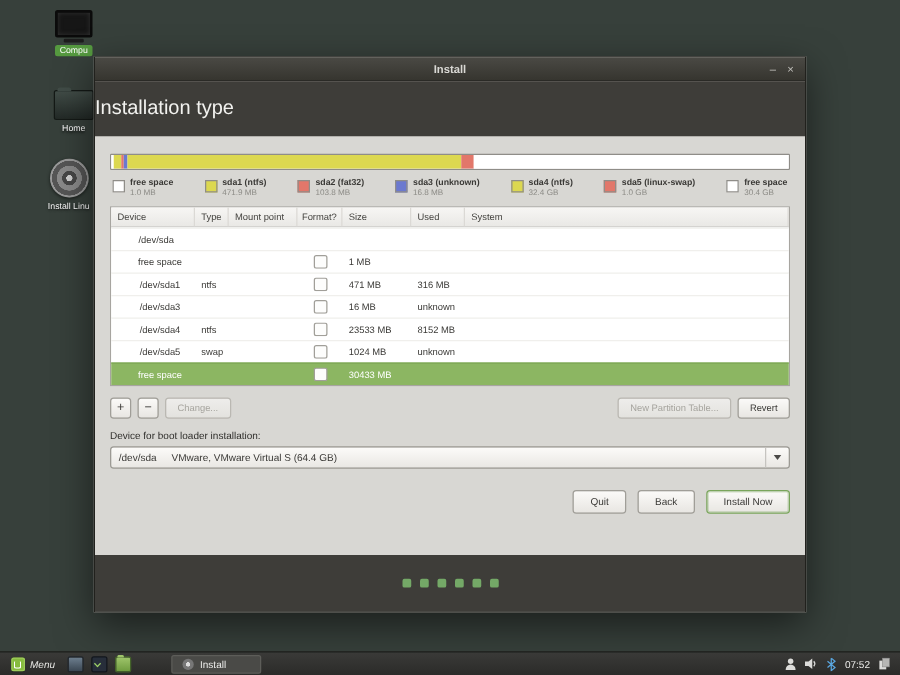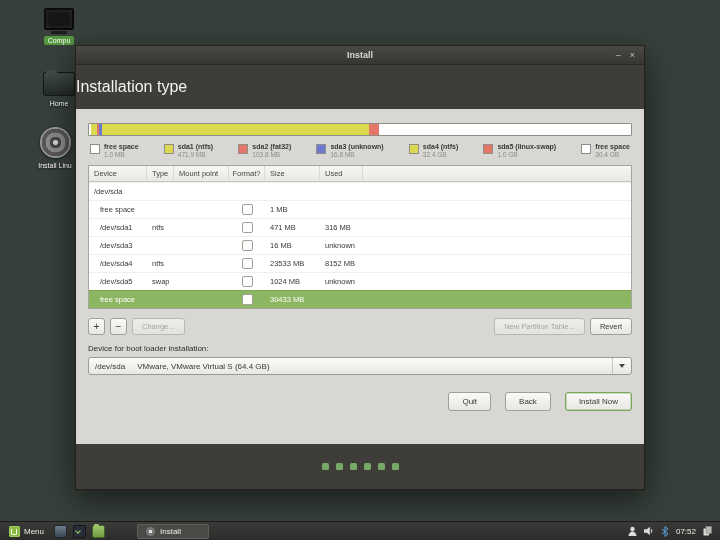--- a/index.html
+++ b/index.html
@@ -40,21 +40,21 @@
   .swatch{width:8px;height:8px;border:1px solid #8f8d88;margin-top:1px;flex:0 0 auto;}
   .llabel{font-size:7px;font-weight:bold;color:#3a3936;white-space:nowrap;}
   .lsize{font-size:6.5px;color:#8c8b86;margin-top:1px;}
   
   .ptable{margin-top:7px;border:1px solid #a7a5a0;background:#fff;}
   .trow{display:flex;align-items:center;height:17px;background:#fff;}
   .trow + .trow{border-top:1px solid #f0efec;}
   .trow.thead{height:15px;background:linear-gradient(#f7f6f4,#e9e8e5);border-bottom:1px solid #c8c6c2;}
   .thead .tc{height:100%;display:flex;align-items:center;color:#454440;border-right:1px solid #dbd9d5;box-sizing:border-box;}
   .tc{padding-left:5px;font-size:7.5px;color:#3a3936;white-space:nowrap;overflow:hidden;box-sizing:border-box;}
-  .c-device{width:58px;flex:0 0 auto;}
+  .c-device{width:67px;flex:0 0 auto;text-align:center;}
   .c-type{width:27px;flex:0 0 auto;}
   .c-mount{width:55px;flex:0 0 auto;}
   .c-format{width:36px;flex:0 0 auto;display:flex;justify-content:center;padding-left:0;}
   .c-size{width:55px;flex:0 0 auto;}
   .c-used{width:43px;flex:0 0 auto;}
   .c-system{flex:1;}
   .child .c-device{padding-left:11px;}
   .cb{width:9px;height:9px;background:#fdfdfc;border:1px solid #a19f99;border-radius:2px;cursor:default;}
   .trow.selected{background:#8cb662;border-top-color:#7ca654;}
   .trow.selected .tc{color:#fff;}
@@ -66,32 +66,32 @@
   .btn.disabled{color:#a6a49e;background:linear-gradient(#eeedeb,#e3e2de);border-color:#bab8b2;}
   .spacer{flex:1;}
   
   .boot-label{margin-top:9px;font-size:8px;color:#2f2e2b;}
   .combo{margin-top:4px;height:18px;background:linear-gradient(#fcfbf9,#e9e7e3);border:1px solid #9c9a94;border-radius:3px;
     display:flex;align-items:center;font-size:8px;color:#3a3936;padding-left:6px;box-sizing:border-box;cursor:default;}
   .combo .dev{margin-right:12px;}
   .combo-arrow{margin-left:auto;width:18px;height:100%;display:flex;align-items:center;justify-content:center;border-left:1px solid #c6c4c0;}
   .arrow-down{width:0;height:0;border-left:3.5px solid transparent;border-right:3.5px solid transparent;border-top:4px solid #4a4946;}
   
-  .navrow{display:flex;justify-content:flex-end;gap:14px;margin-top:17px;}
+  .navrow{display:flex;justify-content:flex-end;gap:9px;margin-top:17px;}
   .btn.nav{height:19px;padding:0 13px;font-size:8px;}
   .btn.install{border-color:#79a55b;box-shadow:0 0 0 1px rgba(121,165,91,.35) inset;}
   
   .wfooter{height:45px;flex:0 0 auto;background:#3e3d39;display:flex;align-items:center;justify-content:center;}
   .dots{display:flex;gap:7px;}
   .dot{width:7px;height:7px;border-radius:1.5px;}
   
   .taskbar{position:absolute;left:0;bottom:0;width:720px;height:19px;box-sizing:border-box;
     background:linear-gradient(#3a3a38,#2b2b29);border-top:1px solid #1c1c1a;
     display:flex;align-items:center;padding:0 5px;gap:6px;z-index:50;}
-  .menu-btn{display:flex;align-items:center;gap:4px;color:#e9e9e6;font-size:8px;height:15px;padding:0 4px;border-radius:2px;cursor:default;}
+  .menu-btn{display:flex;align-items:center;gap:4px;color:#e9e9e6;font-size:8px;height:15px;padding:0 4px;border-radius:2px;cursor:default;font-style:italic;}
   .mint-logo{width:11px;height:11px;background:#87bb3f;border-radius:2px;box-shadow:inset 0 0 0 1px #9ecb5c;position:relative;}
   .mint-logo:after{content:"";position:absolute;left:2px;top:3px;width:4px;height:5px;border:1px solid #fff;border-top:none;border-radius:0 0 2px 2px;}
   .launcher{width:13px;height:13px;border-radius:2px;cursor:default;box-sizing:border-box;}
   .l-desk{background:linear-gradient(#6d7e8e,#3a4652);border:1px solid #20262c;}
   .l-term{background:#272e3a;border:1px solid #12161d;position:relative;}
   .l-term:after{content:"";position:absolute;left:2px;top:3px;width:3px;height:3px;border-left:1px solid #9fd468;border-bottom:1px solid #9fd468;transform:rotate(-45deg);}
   .l-files{background:linear-gradient(#9ec46a,#6f9c3f);border:1px solid #44632a;position:relative;}
   .l-files:before{content:"";position:absolute;top:-2px;left:1px;width:5px;height:2px;background:#9ec46a;border-radius:1px 1px 0 0;}
   .task-btn{margin-left:26px;display:flex;align-items:center;gap:5px;height:15px;padding:0 8px;min-width:72px;
     background:#4a4a47;border:1px solid #5d5d59;border-radius:2px;color:#ececea;font-size:8px;cursor:default;box-sizing:border-box;}
@@ -195,20 +195,21 @@
     </div>
 
     <div class="ptable">
       <div class="trow thead">
         <div class="tc c-device">Device</div>
         <div class="tc c-type">Type</div>
         <div class="tc c-mount">Mount point</div>
         <div class="tc c-format">Format?</div>
         <div class="tc c-size">Size</div>
         <div class="tc c-used">Used</div>
+        <div class="tc c-system">System</div>
       </div>
 
       <div class="trow">
         <div class="tc c-device">/dev/sda</div>
         <div class="tc c-type"></div>
         <div class="tc c-mount"></div>
         <div class="tc c-format"></div>
         <div class="tc c-size"></div>
         <div class="tc c-used"></div>
         <div class="tc c-system"></div>

